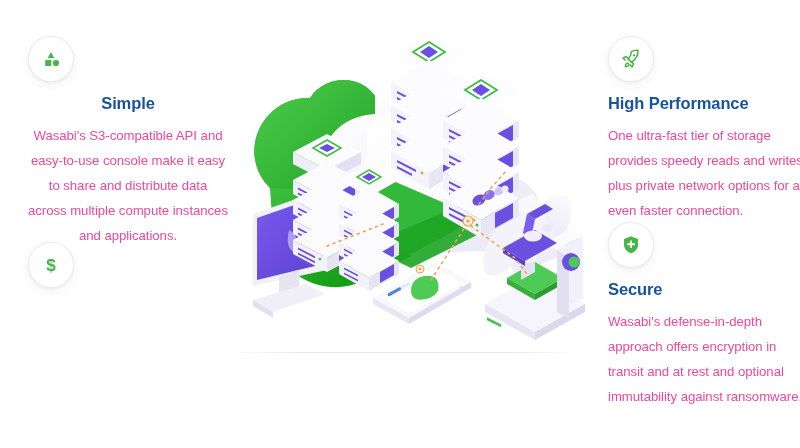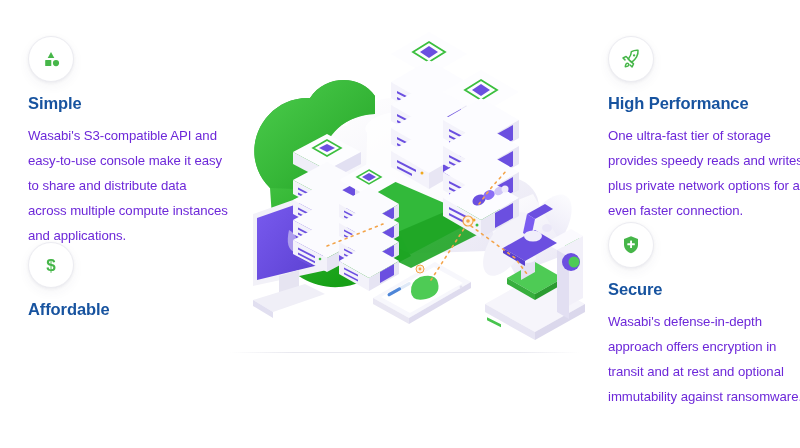--- a/index.html
+++ b/index.html
@@ -34,58 +34,57 @@
     font-size:16.5px;
     font-weight:bold;
     color:#17539f;
     letter-spacing:-0.1px;
     line-height:1.2;
   }
   .f-body{
     margin:9px 0 0 0;
     font-size:13.2px;
     line-height:25px;
-    color:#6d28d9;
+    color:#ec4899;
     letter-spacing:-0.05px;
   }
 
   
   .illus{position:absolute;left:215px;top:18px;width:400px;height:370px;}
   .illus svg{display:block;}
   .divider{
     position:absolute;left:230px;top:352px;width:350px;height:1px;
     background:linear-gradient(to right, rgba(225,225,235,0), #e8e8ef 18%, #e8e8ef 82%, rgba(225,225,235,0));
   }
 </style>
 </head>
 <body>
 
 <div class="stage">
 
   <div class="col col-left">
 
-    <div class="feature" style="top:36px;left:0;">
+    <div class="feature" style="top:36px;left:0;text-align:center;">
       <div class="icon-badge">
         <svg width="24" height="24" viewBox="0 0 24 24">
           <polygon points="12,5 15.3,11 8.7,11" fill="#46b649"></polygon>
           <rect x="6.2" y="13" width="6.1" height="6.1" rx="0.6" fill="#46b649"></rect>
           <circle cx="17" cy="16.1" r="3.1" fill="#46b649"></circle>
         </svg>
       </div>
       <div class="f-title">Simple</div>
       <div class="f-body">Wasabi's S3-compatible API and easy-to-use console make it easy to share and distribute data across multiple compute instances and applications.</div>
     </div>
 
     <div class="feature" style="top:242px;left:0;">
       <div class="icon-badge">
         <svg width="24" height="24" viewBox="0 0 24 24">
           <text x="12" y="18.2" font-family="'Liberation Sans',sans-serif" font-size="17" font-weight="bold" fill="#46b649" text-anchor="middle">$</text>
         </svg>
       </div>
-      <div class="f-title">Affordable</div>
     </div>
 
   </div>
 
   <div class="col col-right">
 
     <div class="feature" style="top:36px;left:0;">
       <div class="icon-badge">
         <svg width="24" height="24" viewBox="0 0 24 24" fill="none" stroke="#46b649" stroke-width="1.5" stroke-linecap="round" stroke-linejoin="round">
           <path d="M12.8 4.6c2.6-1.4 5.6-1.5 6.6-1.4.1 1 0 4-1.4 6.6-1.2 2.2-3.3 4.2-5 5.6l-3.3-3.3c1.4-1.7 3-3.4 3.1-7.5z" transform="translate(-0.4,0)"></path>

